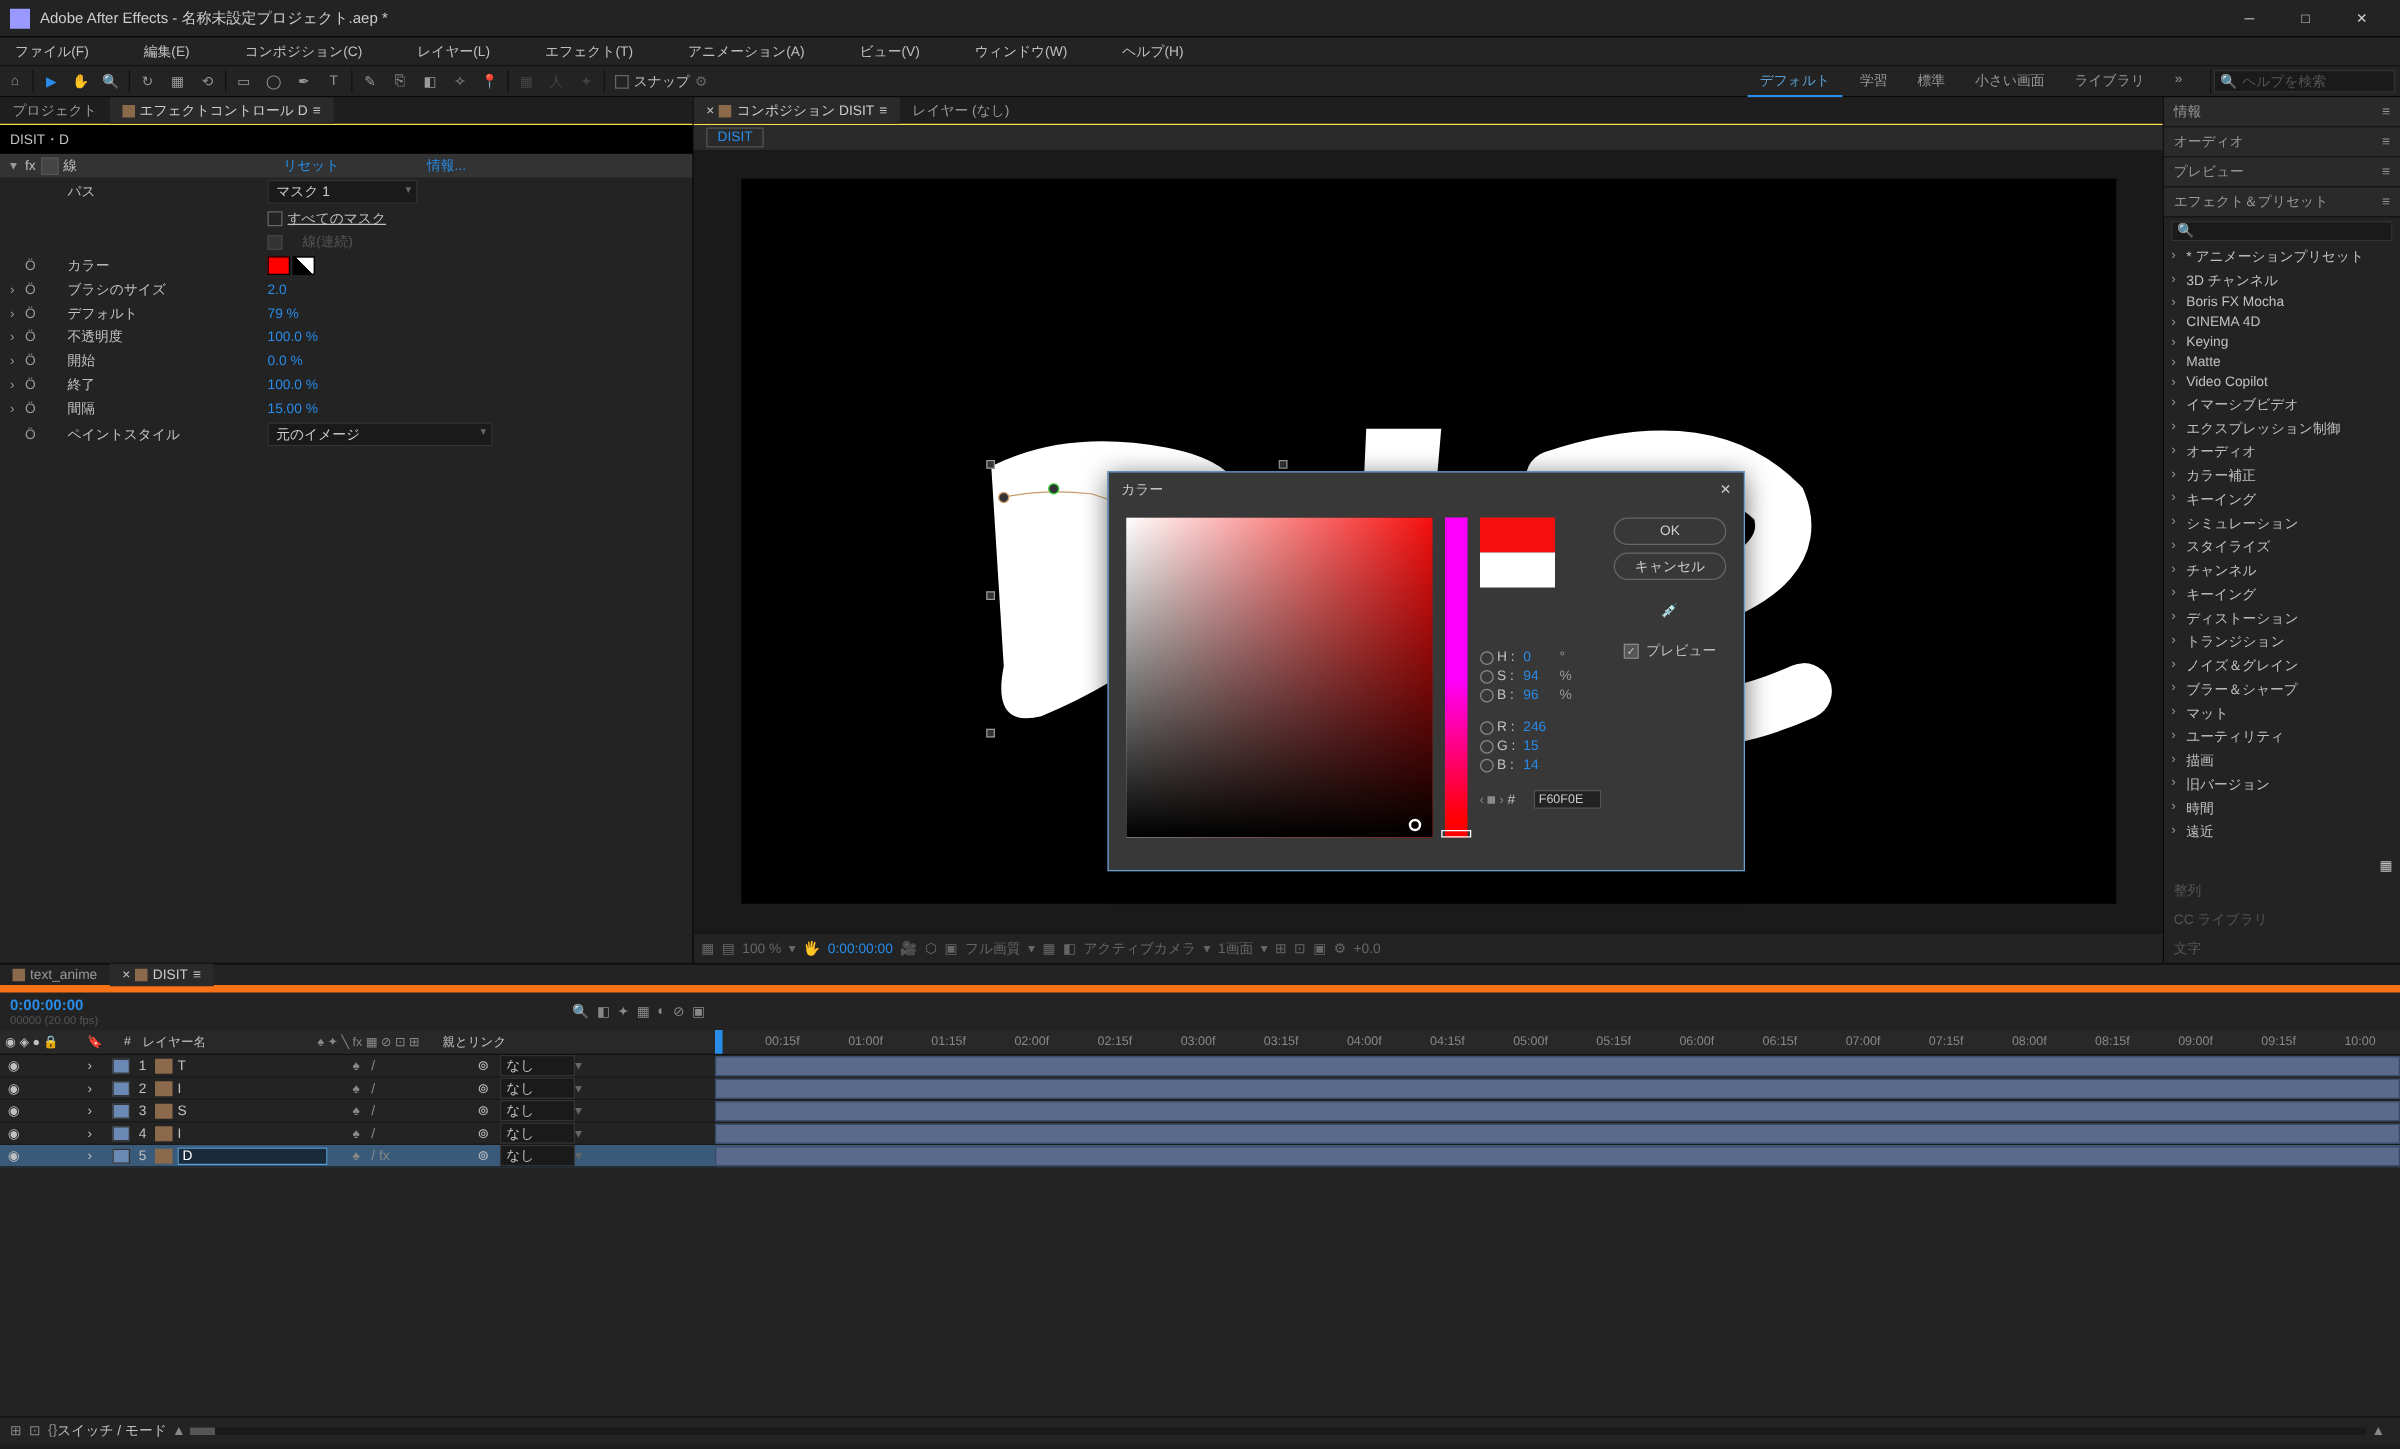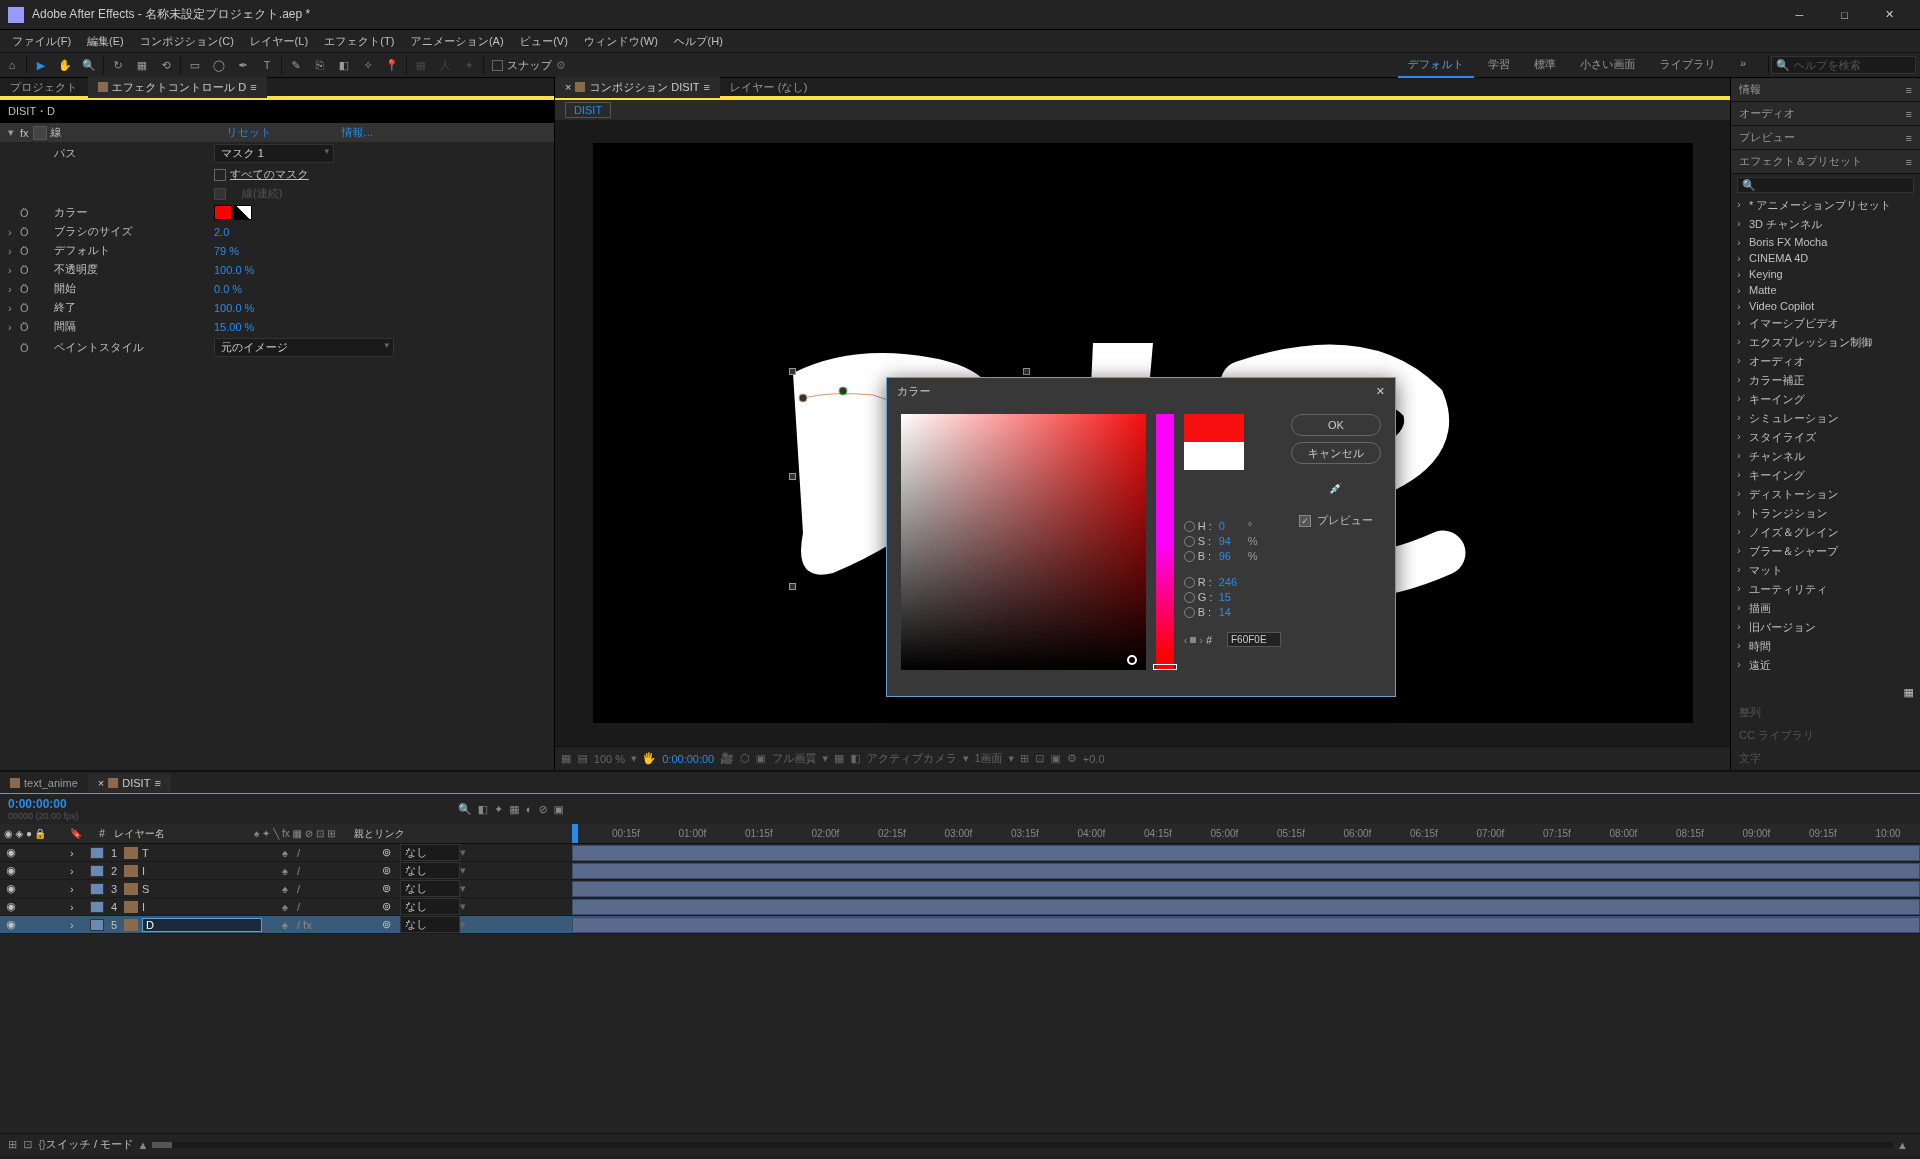--- a/index.html
+++ b/index.html
@@ -1,34 +1,34 @@
 <!DOCTYPE html>
 <html><head>
 <meta charset="utf-8">
 <style>
 * { margin: 0; padding: 0; box-sizing: border-box; font-family: "Segoe UI", Arial, sans-serif; }
 body { background: #1e1e1e; color: #c0c0c0; font-size: 11px; overflow: hidden; width: 1920px; height: 1159px; }
 .titlebar { height: 30px; background: #232323; display: flex; align-items: center; padding: 0 8px; border-bottom: 1px solid #000; }
 .titlebar .ae-icon { width: 16px; height: 16px; background: #9999ff; margin-right: 8px; }
 .titlebar .title { font-size: 12px; color: #ccc; flex: 1; }
 .titlebar .winbtn { width: 45px; height: 30px; display: flex; align-items: center; justify-content: center; color: #ccc; }
-.menubar { height: 22px; background: #232323; display: flex; align-items: center; padding: 0 4px; font-size: 11px; }
+.menubar { height: 22px; background: #232323; display: flex; align-items: center; padding: 0 4px; font-size: 11px; gap: 28px; }
 .menubar .menu-item { padding: 3px 8px; cursor: default; }
 .toolbar { height: 26px; background: #232323; display: flex; align-items: center; border-top: 1px solid #111; border-bottom: 1px solid #000; }
 .toolbar .tool { width: 24px; height: 24px; display: flex; align-items: center; justify-content: center; color: #999; }
 .toolbar .tool.active { color: #288ce8; }
 .toolbar .sep { width: 1px; height: 18px; background: #111; margin: 0 2px; }
 .toolbar .spacer { flex: 1; }
 .workspace-tabs { display: flex; gap: 4px; margin-right: 10px; }
 .workspace-tabs .ws { padding: 4px 10px; color: #999; font-size: 11px; }
 .workspace-tabs .ws.active { color: #5a9fd4; border-bottom: 2px solid #288ce8; }
 .search-box { width: 145px; height: 18px; background: #1a1a1a; border: 1px solid #333; margin-right: 4px; padding: 0 4px; color: #666; display:flex; align-items:center; }
 .main-row { display: flex; height: 692px; }
 .project-panel { width: 555px; background: #232323; border-right: 1px solid #000; display: flex; flex-direction: column; }
-.panel-tabs { height: 22px; display: flex; align-items: center; background: #1e1e1e; border-bottom: 4px solid #fde047; }
+.panel-tabs { height: 22px; display: flex; align-items: center; background: #1e1e1e; border-bottom: 1px solid #fde047; }
 .panel-tab { padding: 3px 10px; font-size: 11px; color: #999; display:flex; align-items:center; gap:4px;}
 .panel-tab.active { background: #2a2a2a; color: #ccc; }
 .effect-header { padding: 4px 8px; background: #000000; font-size: 11px; }
 .effect-list { flex: 1; overflow: auto; }
 .effect-row { display: flex; align-items: center; padding: 2px 8px; min-height: 18px; font-size: 11px; }
 .effect-row .expand { width: 12px; color: #999; }
 .effect-row .stopwatch { width: 14px; color: #999; }
 .effect-row .prop-name { flex: 0 0 180px; padding-left: 20px; }
 .effect-row .prop-value { color: #288ce8; }
 .effect-row .link { color: #288ce8; }
@@ -39,21 +39,21 @@
 .comp-viewer { flex: 1; background: #1a1a1a; position: relative; display:flex; align-items:center; justify-content:center; }
 .comp-canvas { width: 1100px; height: 580px; background: #000; position: relative; }
 .comp-footer { height: 24px; background: #232323; border-top: 1px solid #111; display:flex; align-items:center; padding:0 6px; gap:6px; color:#666; font-size:11px;}
 .right-panels { width: 190px; background: #232323; border-left: 1px solid #000; display: flex; flex-direction: column; }
 .panel-header { padding: 4px 8px; background: #2a2a2a; font-size: 11px; color: #999; border-bottom: 1px solid #111; display:flex; justify-content:space-between; align-items:center;}
 .preset-list { flex: 1; overflow: auto; }
 .preset-item { padding: 2px 8px 2px 18px; font-size: 11px; position: relative; }
 .preset-item::before { content: "›"; position: absolute; left: 6px; color: #999; }
 .dim-item { color: #555; padding: 4px 8px; }
 .timeline { height: 385px; background: #232323; border-top: 2px solid #111; display: flex; flex-direction: column; }
-.timeline-tabs { height: 22px; display: flex; align-items: center; border-bottom: 1px solid #f97316; }
+.timeline-tabs { height: 22px; display: flex; align-items: center; border-bottom: 6px solid #f97316; }
 .tl-tab { padding: 3px 10px; font-size: 11px; color: #999; display:flex; align-items:center; gap:4px;}
 .tl-tab.active { background: #2a2a2a; color: #ccc; }
 .timeline-header { height: 30px; display: flex; align-items: center; }
 .tl-left { width: 572px; display: flex; align-items: center; padding: 0 8px; }
 .tl-time { color: #288ce8; font-size: 12px; font-weight: bold; }
 .tl-right { flex: 1; }
 .tl-columns { height: 20px; display: flex; border-bottom: 1px solid #111; background: #282828; }
 .tl-col-left { width: 572px; display: flex; align-items: center; font-size: 10px; }
 .tl-ruler { flex: 1; position: relative; background: #282828; display:flex; align-items:center; font-size:10px; color:#888;}
 .tl-ruler .tick { position:absolute; }

